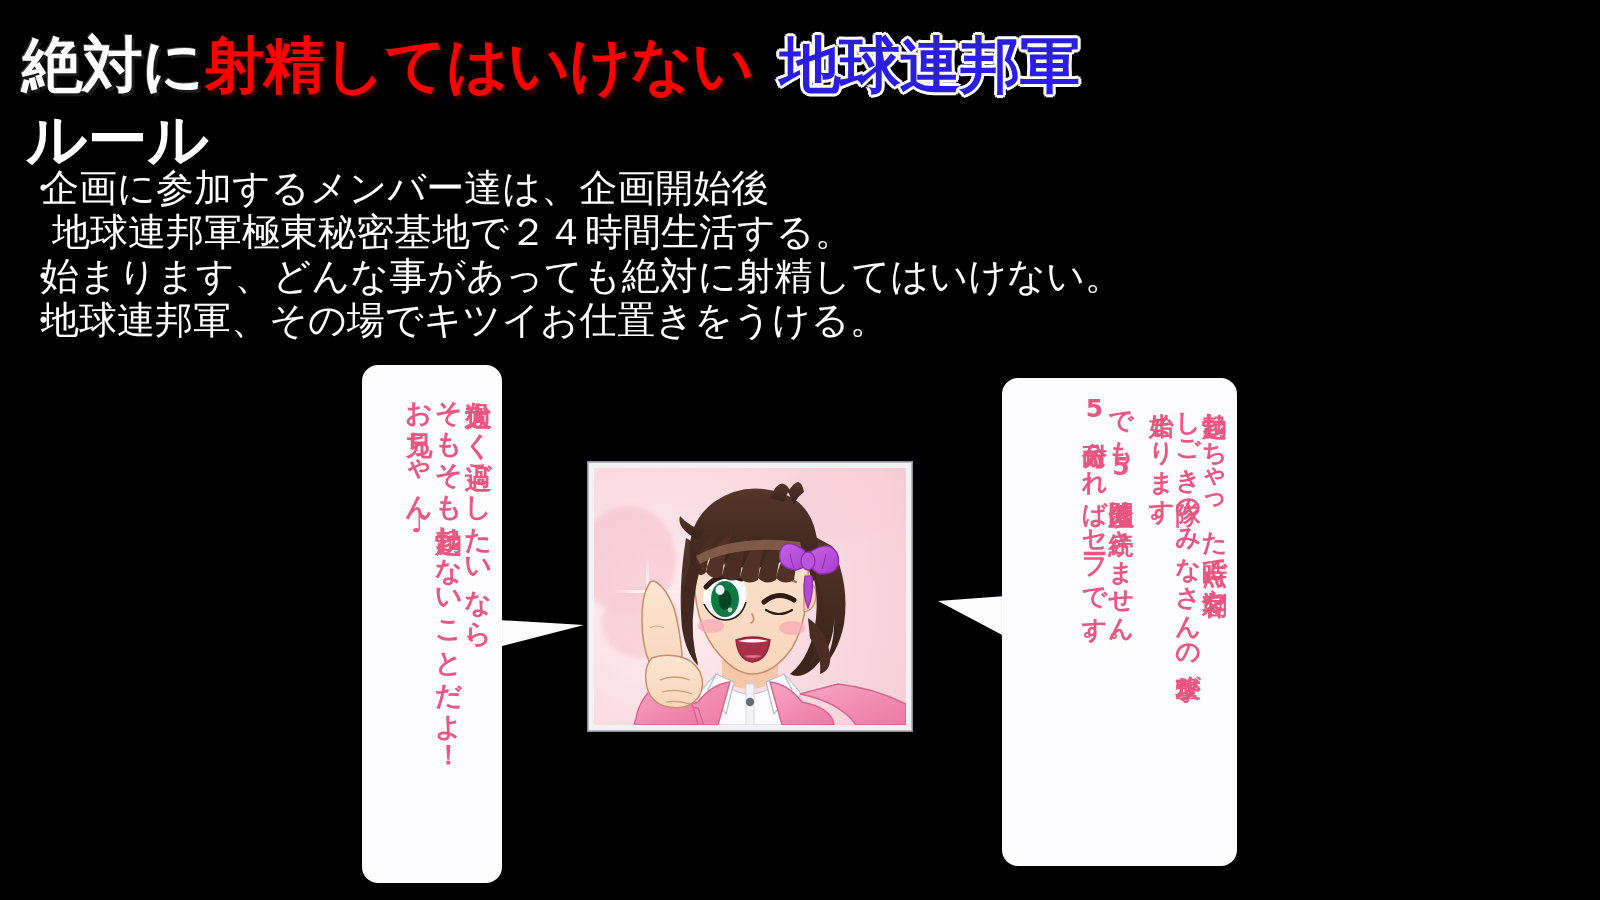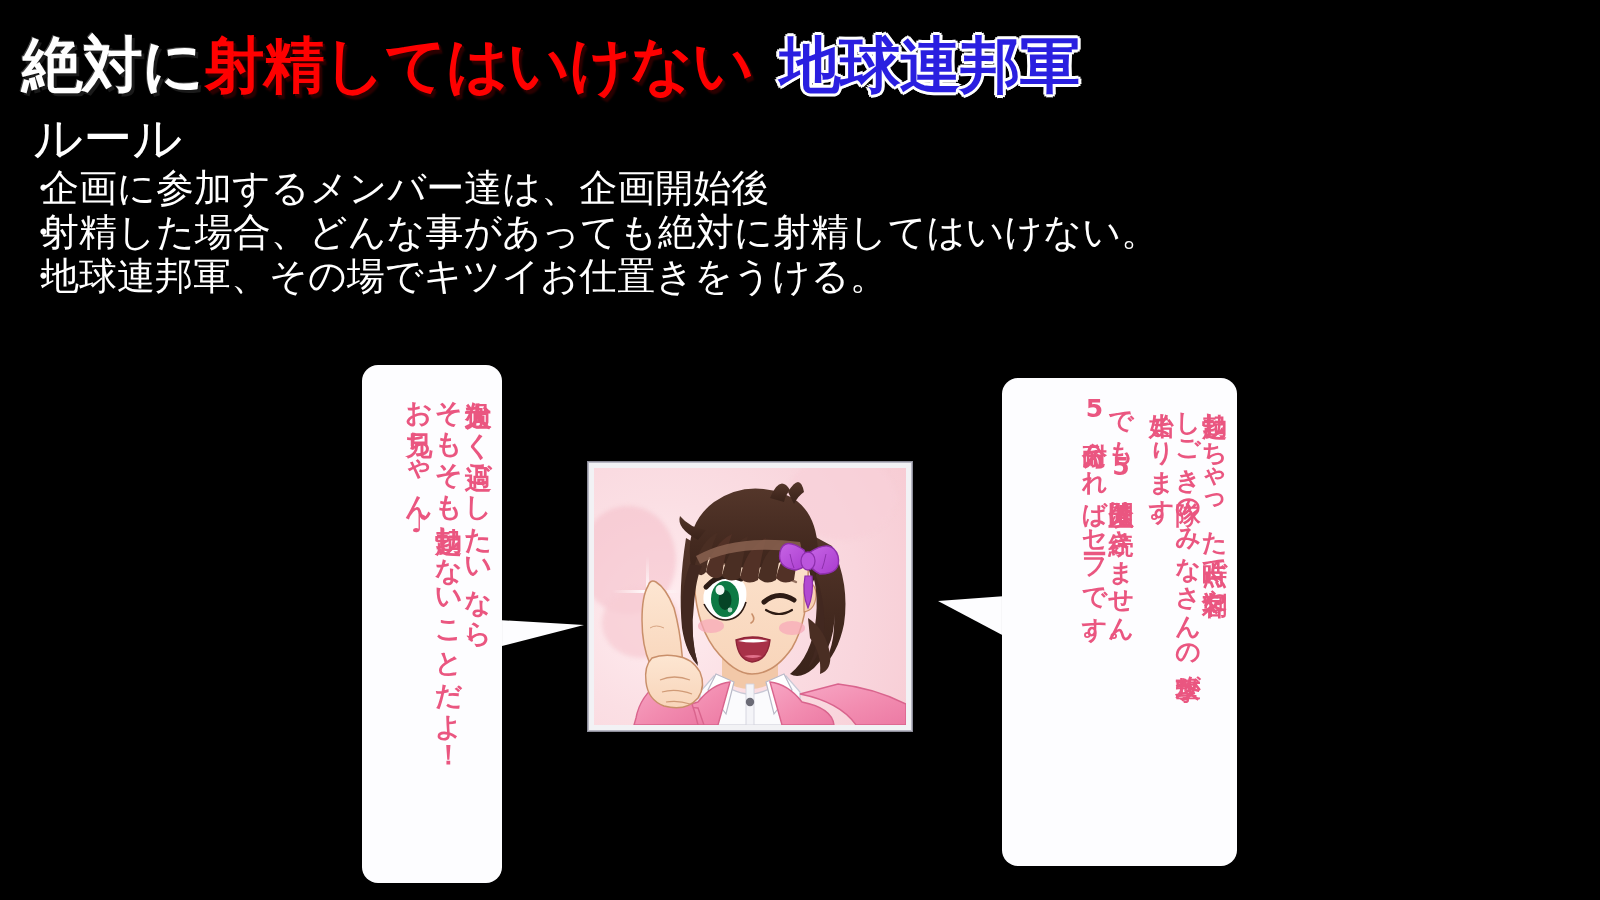--- a/index.html
+++ b/index.html
@@ -48,26 +48,26 @@
       -2px  2px 0 #ffffff,  2px  2px 0 #ffffff,
       -3px  0   0 #ffffff,  3px  0   0 #ffffff,
        0   -3px 0 #ffffff,  0    3px 0 #ffffff,
        5px  5px 3px rgba(0,0,0,0.9);
     margin-left: 26px;
   }
 
   
   #rules-heading {
     position: absolute;
-    left: 33px;
+    left: 26px;
     top: 113px;
     color: #ffffff;
-    font-size: 49px;
+    font-size: 60px;
     line-height: 52px;
-    font-weight: normal;
+    font-weight: bold;
     text-shadow: 2px 2px 2px rgba(0,0,0,0.9);
   }
   #rules-list {
     position: absolute;
     left: 24px;
     top: 166px;
     width: 1300px;
   }
   .rule-line {
     color: #ffffff;
@@ -185,21 +185,22 @@
 <div id="stage">
 
   <div id="title">
     <span class="t-white">絶対に</span><span class="t-red">射精してはいけない</span><span class="t-blue">地球連邦軍</span>
   </div>
 
   <div id="rules-heading">ルール</div>
 
   <div id="rules-list">
     <div class="rule-line"><span class="rule-bullet">・</span><span>企画に参加するメンバー達は、企画開始後</span></div>
-    <div class="rule-line"><span class="rule-bullet">・</span><span>射精した場合、どんな事があっても絶対に射精してはいけない。</span></div>
+    <div class="rule-line cont"><span>地球連邦軍極東秘密基地で２４時間生活する。</span></div>
+    <div class="rule-line"><span class="rule-bullet">・</span><span>始まります、どんな事があっても絶対に射精してはいけない。</span></div>
     <div class="rule-line"><span class="rule-bullet">・</span><span>地球連邦軍、その場でキツイお仕置きをうける。</span></div>
   </div>
 
   <div class="bubble-tail" id="tail-left"></div>
   <div class="bubble-tail" id="tail-right"></div>
 
   <div class="bubble" id="bubble-left">
     <div class="vtext-wrap">
       <div class="vcol">大過なく過ごしたいなら、</div>
       <div class="vcol">そもそも勃起しないことだよ！</div>

